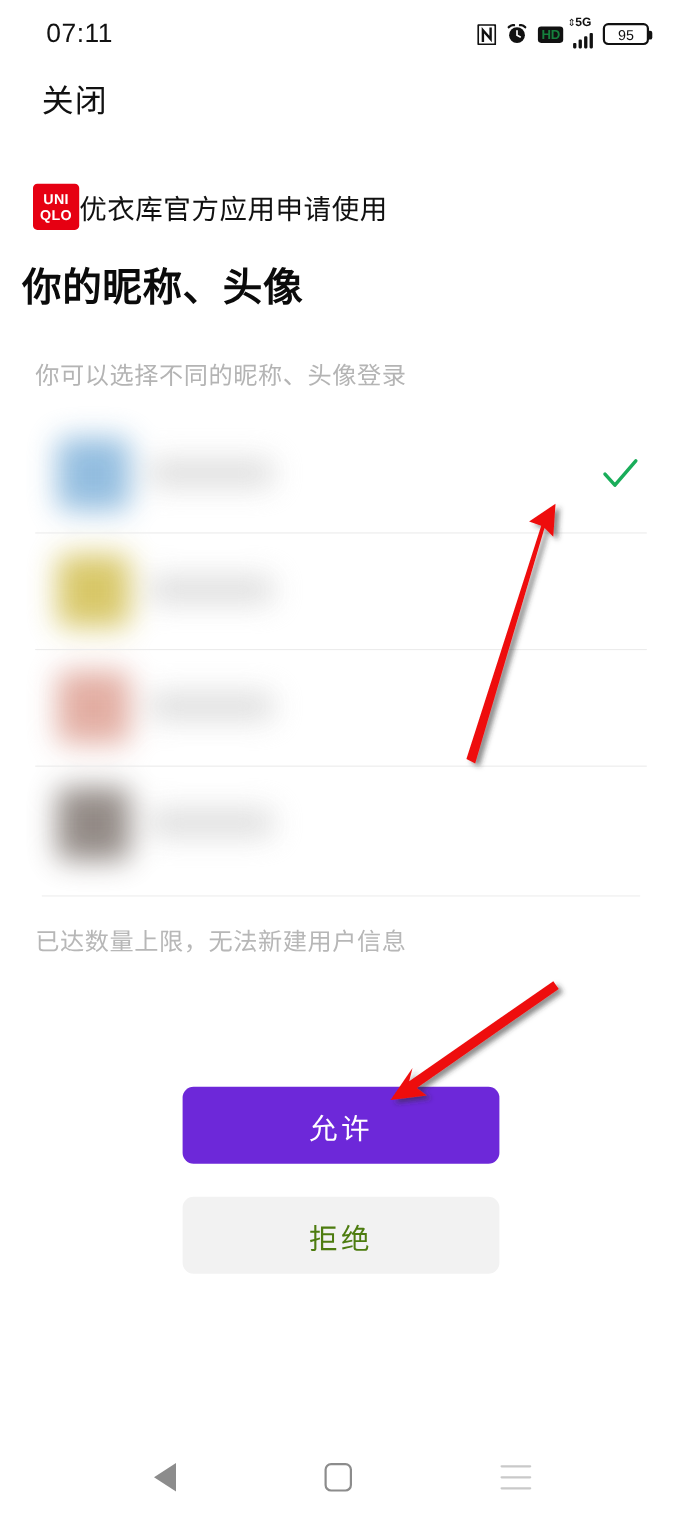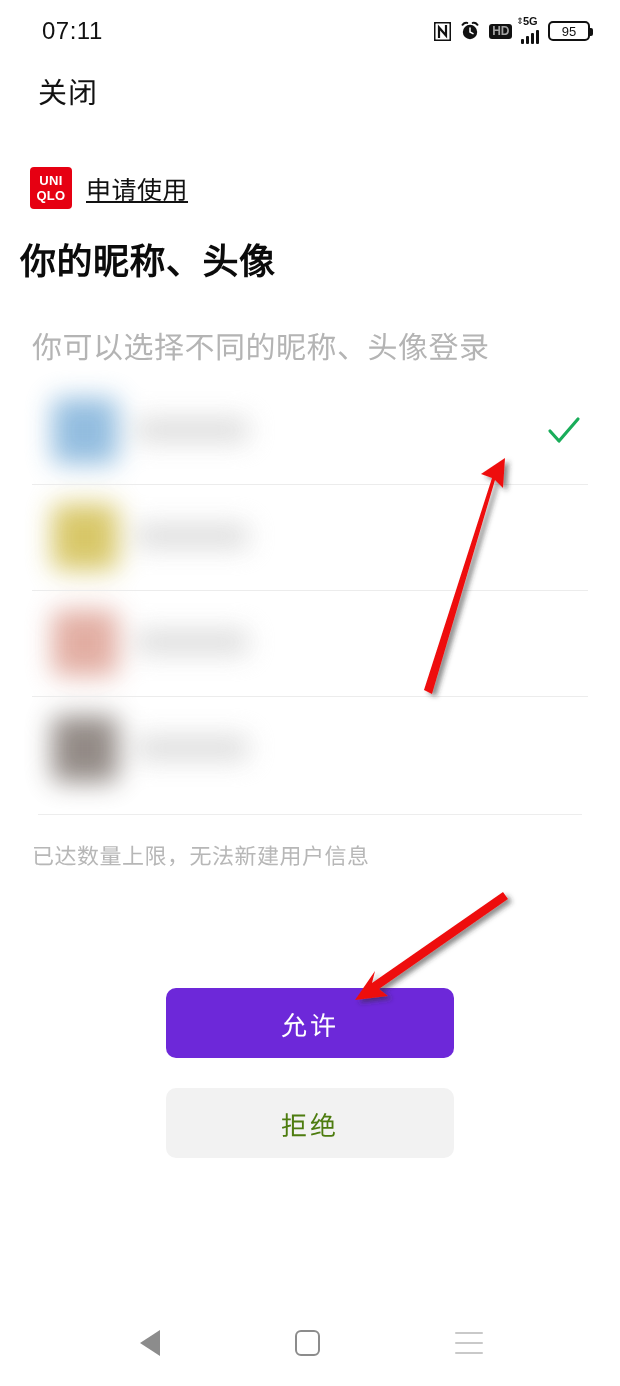--- a/index.html
+++ b/index.html
@@ -40,21 +40,21 @@
     gap: 9px;
   }
   .icon-nfc {
     width: 17px; height: 19px;
     display: block;
   }
   .icon-alarm { width: 20px; height: 20px; display:block; }
   .icon-hd {
     font-size: 12px;
     font-weight: bold;
-    color: #a3a3a3;
+    color: #15803d;
     background: #111111;
     border-radius: 3px;
     padding: 1px 3px 2px 3px;
     line-height: 1;
     letter-spacing: -0.3px;
     font-family: "Liberation Sans", sans-serif;
   }
   .signal-group {
     display: flex;
     align-items: flex-end;
@@ -157,40 +157,38 @@
     font-family: "Liberation Sans", sans-serif;
   }
   .app-name {
     font-size: 25px;
     color: #111111;
     letter-spacing: 0.5px;
   }
   .app-action {
     font-size: 25px;
     color: #111111;
-    margin-left: 14px;
     letter-spacing: 0.5px;
-    text-decoration: underline;
   }
 
   
   .page-title {
     position: absolute;
     top: 232px;
     left: 20px;
     font-size: 36px;
     font-weight: bold;
     color: #0b0b0b;
     letter-spacing: 0.5px;
   }
   .page-subtitle {
     position: absolute;
     top: 323px;
     left: 32px;
-    font-size: 30px;
+    font-size: 22px;
     color: #b4b4b4;
     letter-spacing: 0.5px;
   }
 
   
   .account-list {
     position: absolute;
     top: 378px;
     left: 0;
     width: 620px;
@@ -426,20 +424,21 @@
   </div>
 </div>
 
 <div class="close-btn">关闭</div>
 
 <div class="app-row">
   <div class="app-logo">
     <span>UNI</span>
     <span>QLO</span>
   </div>
+  <div class="app-name">优衣库官方应用</div>
   <div class="app-action">申请使用</div>
 </div>
 
 <div class="page-title">你的昵称、头像</div>
 <div class="page-subtitle">你可以选择不同的昵称、头像登录</div>
 
 <div class="account-list">
 
   <div class="blur-wrap">
     <div class="blur-item" style="top:0">

